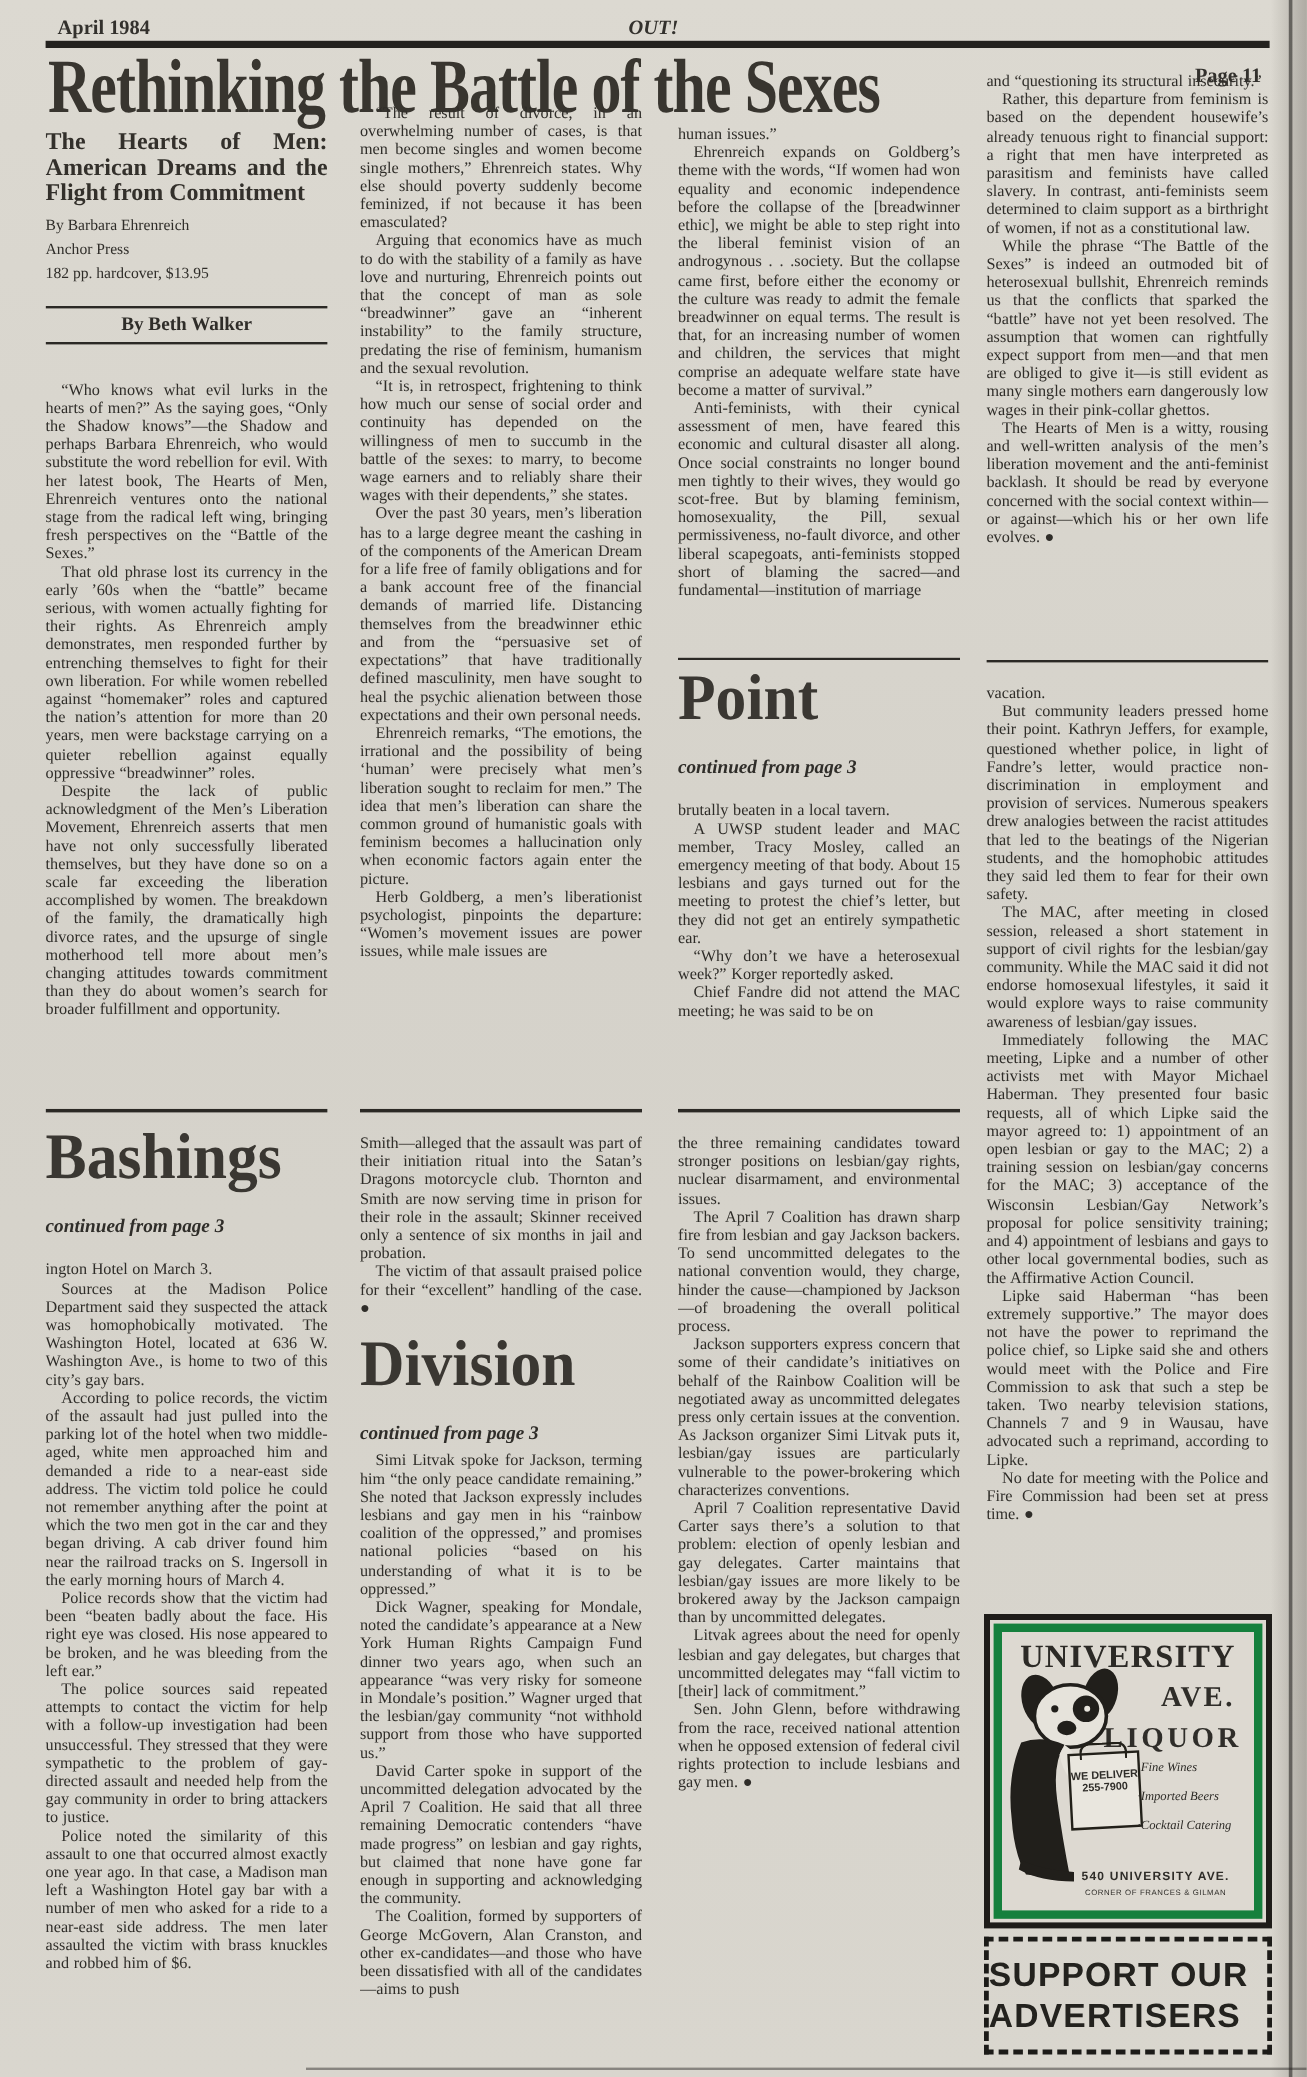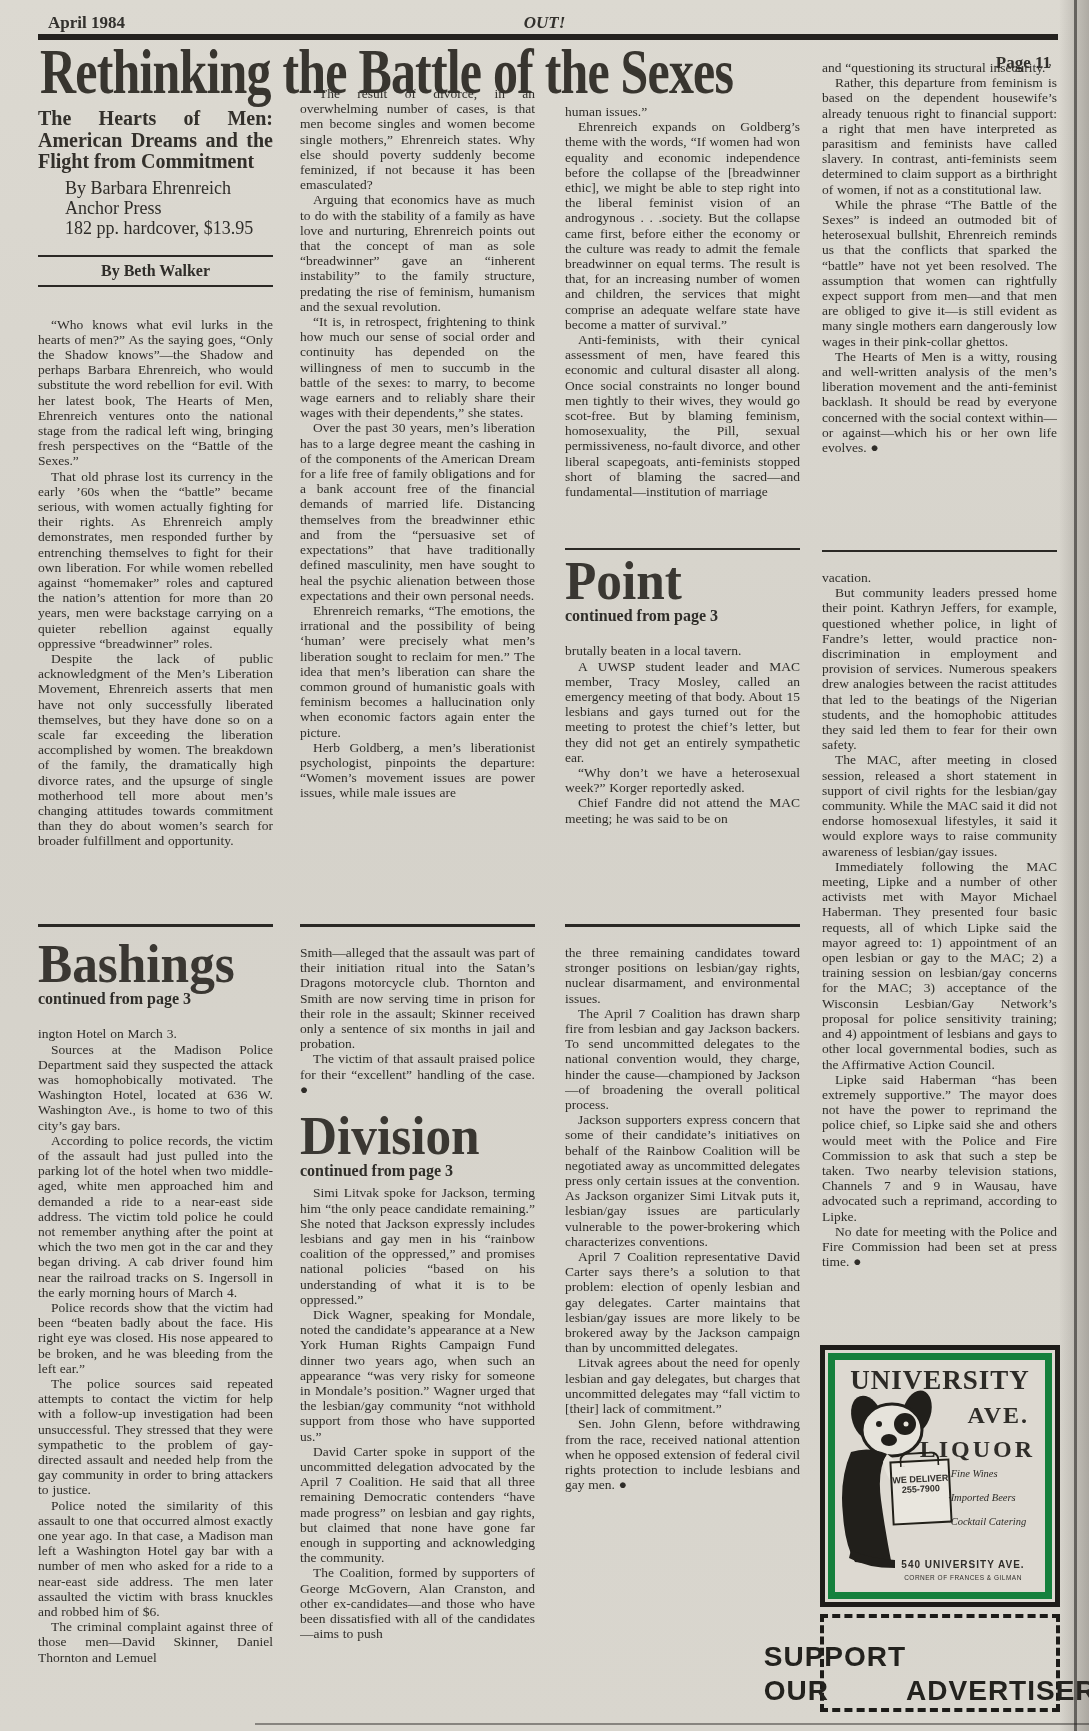--- a/index.html
+++ b/index.html
@@ -22,29 +22,29 @@
     font-weight:700;white-space:nowrap;letter-spacing:-1px;color:#38352f;
     transform:scaleX(.78);transform-origin:0 0;}
 
   .col{position:absolute;width:235px;overflow:hidden;}
   .body-text p{font-size:13.5px;line-height:15.2px;margin:0;text-align:justify;
     text-indent:13px;word-spacing:.5px;}
   .cont p:first-child{text-indent:0;margin-top:18px;}
 
   .book-title{font-size:20px;font-weight:700;line-height:21.5px;color:#33302b;}
   .force-just{text-align:justify;text-align-last:justify;}
-  .book-info{font-size:18px;line-height:20px;margin-top:5px;margin-left:27px;}
+  .book-info{font-size:13px;line-height:20px;margin-top:5px;}
   .byline-box{border-top:2px solid #2b2925;border-bottom:2px solid #2b2925;
     text-align:center;font-weight:700;font-size:16px;padding:5px 0;margin:17px 0 30px;}
 
   .section-rule{border-top:3px solid #2b2925;margin-bottom:12px;}
   .thin-rule{border-top:2px solid #2b2925;margin-bottom:6px;}
   .sec-headline{font-size:54px;font-weight:700;line-height:.95;color:#3a3732;
     transform:scaleX(.95);transform-origin:0 0;white-space:nowrap;}
-  .continued{font-weight:700;font-size:16px;margin:0 0 5px;}
+  .continued{font-style:italic;font-weight:700;font-size:16px;margin:24px 0 5px;}
 
   
   .ad{position:absolute;left:820px;top:1345px;width:240px;height:262px;
     border:5px solid #1e1c19;background:#ddd9d1;box-sizing:border-box;}
   .ad-inner{position:absolute;inset:3px;border:7px solid #15803d;}
   .ad-name1{position:absolute;left:0;top:5px;width:100%;text-align:center;
     font-size:27px;font-weight:700;letter-spacing:1px;color:#2c2a26;}
   .ad-name2{position:absolute;right:16px;top:42px;font-size:24px;font-weight:700;letter-spacing:2px;}
   .ad-name3{position:absolute;right:10px;top:76px;font-size:24px;font-weight:700;letter-spacing:3px;}
   .ad-dog{position:absolute;left:2px;top:30px;}
@@ -56,22 +56,22 @@
   .ad-bag-l1{margin-top:12px;font-size:9px;font-weight:700;}
   .ad-bag-l2{font-size:9px;font-weight:700;}
   .ad-services{position:absolute;right:5px;top:102px;width:92px;font-style:italic;
     font-size:10.5px;line-height:24px;color:#2c2a26;}
   .ad-address{position:absolute;right:2px;bottom:22px;width:160px;text-align:center;
     font-family:"Liberation Sans",sans-serif;font-size:10px;font-weight:700;letter-spacing:1px;}
   .ad-address2{position:absolute;right:2px;bottom:11px;width:160px;text-align:center;
     font-family:"Liberation Sans",sans-serif;font-size:6.5px;letter-spacing:.5px;}
 
   .support{position:absolute;left:820px;top:1614px;width:240px;height:98px;
-    border:4px dashed #1c1b18;box-sizing:border-box;display:flex;flex-direction:row;
-    justify-content:center;align-items:flex-end;font-family:"Liberation Sans",sans-serif;
+    border:4px dashed #1c1b18;box-sizing:border-box;display:flex;flex-direction:column;
+    justify-content:center;align-items:flex-start;font-family:"Liberation Sans",sans-serif;
     font-weight:700;font-size:28px;line-height:34px;letter-spacing:1px;color:#23221e;}
 </style>
 </head>
 <body>
 
 <div class="page">
 
   <div class="ph ph-left">April 1984</div>
   <div class="ph ph-center">OUT!</div>
   <div class="ph ph-right">Page 11</div>
@@ -148,21 +148,20 @@
     <div class="section-rule"></div>
     <div class="sec-headline">Bashings</div>
     <div class="continued">continued from page 3</div>
     <div class="body-text cont">
         <p>ington Hotel on March 3.</p>
         <p>Sources at the Madison Police Department said they suspected the attack was homophobically motivated. The Washington Hotel, located at 636 W. Washington Ave., is home to two of this city’s gay bars.</p>
         <p>According to police records, the victim of the assault had just pulled into the parking lot of the hotel when two middle-aged, white men approached him and demanded a ride to a near-east side address. The victim told police he could not remember anything after the point at which the two men got in the car and they began driving. A cab driver found him near the railroad tracks on S. Ingersoll in the early morning hours of March 4.</p>
         <p>Police records show that the victim had been “beaten badly about the face. His right eye was closed. His nose appeared to be broken, and he was bleeding from the left ear.”</p>
         <p>The police sources said repeated attempts to contact the victim for help with a follow-up investigation had been unsuccessful. They stressed that they were sympathetic to the problem of gay-directed assault and needed help from the gay community in order to bring attackers to justice.</p>
         <p>Police noted the similarity of this assault to one that occurred almost exactly one year ago. In that case, a Madison man left a Washington Hotel gay bar with a number of men who asked for a ride to a near-east side address. The men later assaulted the victim with brass knuckles and robbed him of $6.</p>
-        <p>The criminal complaint against three of those men—David Skinner, Daniel Thornton and Lemuel</p>
       </div>
   </div>
 
   <div class="col" style="left:300px;top:924px;height:884px;">
     <div class="section-rule"></div>
     <div class="body-text cont">
         <p>Smith—alleged that the assault was part of their initiation ritual into the Satan’s Dragons motorcycle club. Thornton and Smith are now serving time in prison for their role in the assault; Skinner received only a sentence of six months in jail and probation.</p>
         <p>The victim of that assault praised police for their “excellent” handling of the case.    ●</p>
       </div>
     <div class="sec-headline" style="margin-top:14px;">Division</div>

